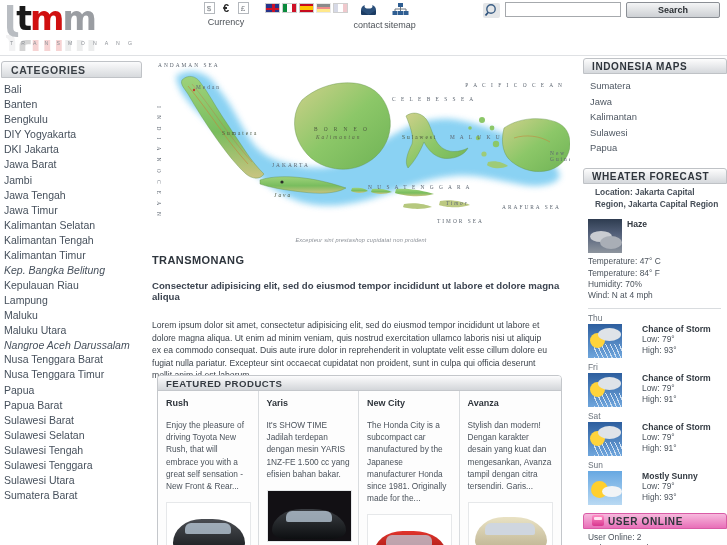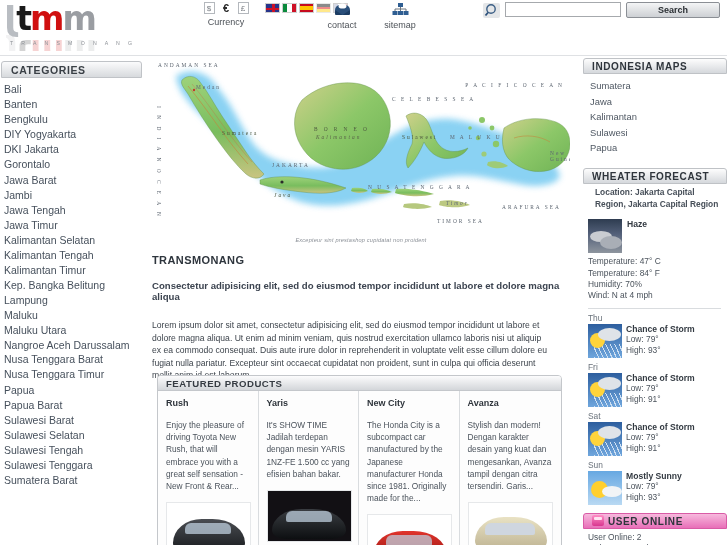--- a/index.html
+++ b/index.html
@@ -67,21 +67,21 @@
   .flag-it { background: linear-gradient(to right,#0a8a3c 33%,#fff 33%,#fff 66%,#ce1126 66%); }
   .flag-es { background: linear-gradient(#c60b1e 25%,#ffc400 25%,#ffc400 75%,#c60b1e 75%); }
   .flag-de { background: linear-gradient(#000 33%,#dd0000 33%,#dd0000 66%,#ffce00 66%); opacity:.45;}
   .flag-fr { background: linear-gradient(to right,#d6d9e6 33%,#fff 33%,#fff 66%,#f0c9cd 66%); }
 
   
   .hdr-link {
     position: absolute; top: 2px; width: 56px; text-align: center;
     font-size: 9px; color: #4d5258; cursor: pointer;
   }
-  #contact-link { left: 314px; }
+  #contact-link { left: 340px; }
   #sitemap-link { left: 372px; }
   .hdr-ico { height: 16px; margin-bottom: 2px; }
   .hdr-lbl { display:block; }
 
   
   #search-area { position: absolute; left: 483px; top: 2px; width: 240px; height: 18px; }
   #search-icon { position: absolute; left: 0; top: 1px; width: 17px; height: 15px;
     background: #e4e6e8; border-radius: 2px; }
   #search-input {
     position: absolute; left: 22px; top: 0; width: 116px; height: 15px;
@@ -104,21 +104,21 @@
     font-size: 10.5px; font-weight: bold; letter-spacing: .6px; color: #3a4046;
     background: linear-gradient(#fbfbfc,#d7dadd);
     border: 1px solid #c0c3c7; border-radius: 3px 3px 0 0;
   }
   #categories-head { width: 141px; margin: 3px 0 0 1px; }
   #categories-list { list-style: none; margin: 4px 0 0 0; padding: 0; }
   #categories-list li {
     padding: 0 4px 0 4px; font-size: 10.5px; line-height: 15.1px;
     color: #46505c; cursor: pointer;
   }
-  #categories-list li.two-line { line-height: 12.4px; padding-top:1px; padding-bottom:1px;}
+  #categories-list li.two-line { line-height: 12.4px; padding-top:1px; padding-bottom:1px;font-style:italic;}
 
   
   #main { position: absolute; left: 152px; top: 58px; width: 425px; bottom: 0; }
 
   #map-box {
     width: 418px; height: 175px; position: relative; overflow: hidden;
     background: #ffffff;
   }
   #map-ocean {
     position: absolute; inset: 0;
@@ -200,21 +200,21 @@
      background:repeating-linear-gradient(65deg,#cfe0f2 0 1px,transparent 1px 4px);}
   .wicon-sunny { background: linear-gradient(#67a8e2,#b9d9f3); }
   .wicon-sunny .sun{position:absolute;left:3px;top:10px;width:17px;height:17px;border-radius:50%;background:#ffcf2e;}
   .wicon-sunny .cld{position:absolute;left:14px;top:15px;width:20px;height:11px;border-radius:50%;background:#f2f4f6;}
   .w-name { font-size: 8.6px; font-weight: bold; color: #333a42; }
   #current-text { margin-top: 3px; }
   .w-line { font-size: 8.4px; line-height: 11.4px; color: #4b535c; }
   #weather-sep { height:1px; background:#d9dcdf; margin:6px 2px 0 0; }
   .fc-day { margin-top: 4px; }
   .fc-dayname { font-size: 8.4px; color: #6a727b; margin-bottom: 1px; }
-  .fc-row { display: flex; gap: 4px; }
+  .fc-row { display: flex; gap: 20px; }
   .fc-txt { padding-top: 0; }
 
   #user-body { padding: 3px 0 0 5px; }
   #users-head {
     background: linear-gradient(#f7b9dd,#e86fb8);
     border-color: #d95ba6; color: #2f353c;
   }
   #user-icon-badge {
     display:inline-block; width:12px; height:11px; vertical-align:-1px; margin-right:4px;
     background: linear-gradient(#ff8fc6,#d8368f); border-radius: 2px; position: relative;
@@ -291,41 +291,42 @@
 </div>
 
 <div id="left-col">
   <div class="panel-head" id="categories-head">CATEGORIES</div>
   <ul id="categories-list">
       <li>Bali</li>
       <li>Banten</li>
       <li>Bengkulu</li>
       <li>DIY Yogyakarta</li>
       <li>DKI Jakarta</li>
-      <li>Gorontalo</li>
       <li>Jawa Barat</li>
       <li>Jambi</li>
       <li>Jawa Tengah</li>
       <li>Jawa Timur</li>
       <li>Kalimantan Selatan</li>
       <li>Kalimantan Tengah</li>
       <li>Kalimantan Timur</li>
       <li class="two-line">Kep. Bangka Belitung</li>
+      <li>Kepulauan Riau</li>
       <li>Lampung</li>
       <li>Maluku</li>
       <li>Maluku Utara</li>
       <li class="two-line">Nangroe Aceh Darussalam</li>
       <li>Nusa Tenggara Barat</li>
       <li>Nusa Tenggara Timur</li>
       <li>Papua</li>
       <li>Papua Barat</li>
       <li>Sulawesi Barat</li>
       <li>Sulawesi Selatan</li>
       <li>Sulawesi Tengah</li>
       <li>Sulawesi Tenggara</li>
+      <li>Sulawesi Utara</li>
       <li>Sumatera Barat</li>
     </ul>
 </div>
 
 <div id="main">
 
   <div id="map-box">
     <div id="map-ocean"></div>
     <svg id="map-svg" width="418" height="175" viewBox="0 0 418 175" style="position:absolute;left:0;top:0">
       <defs>

